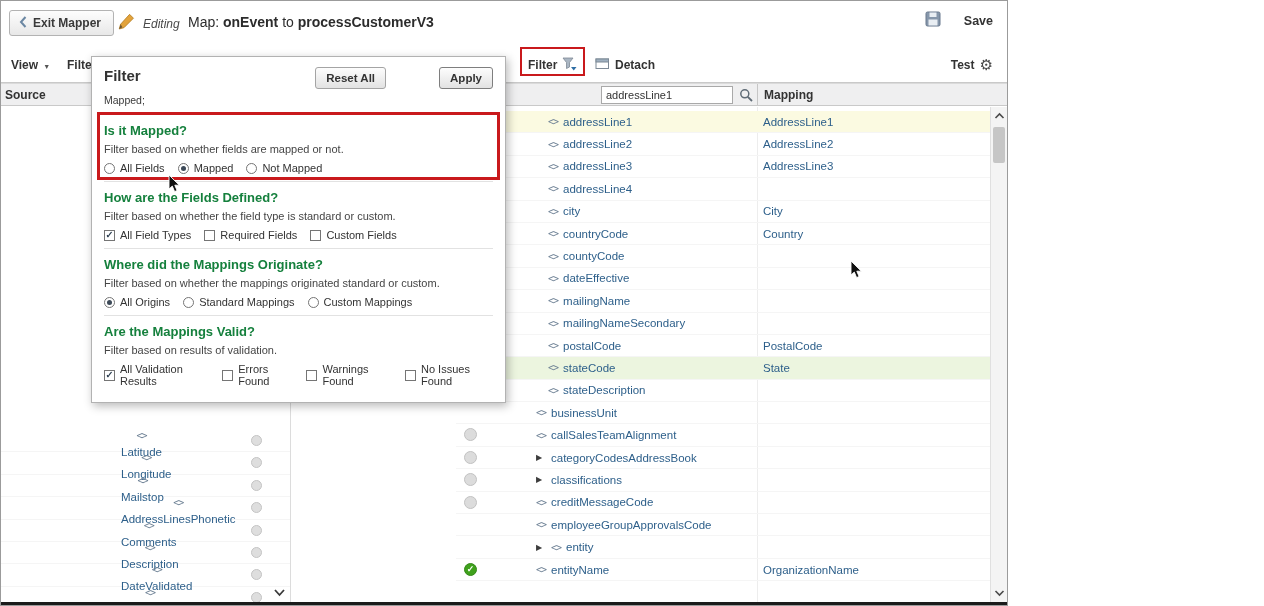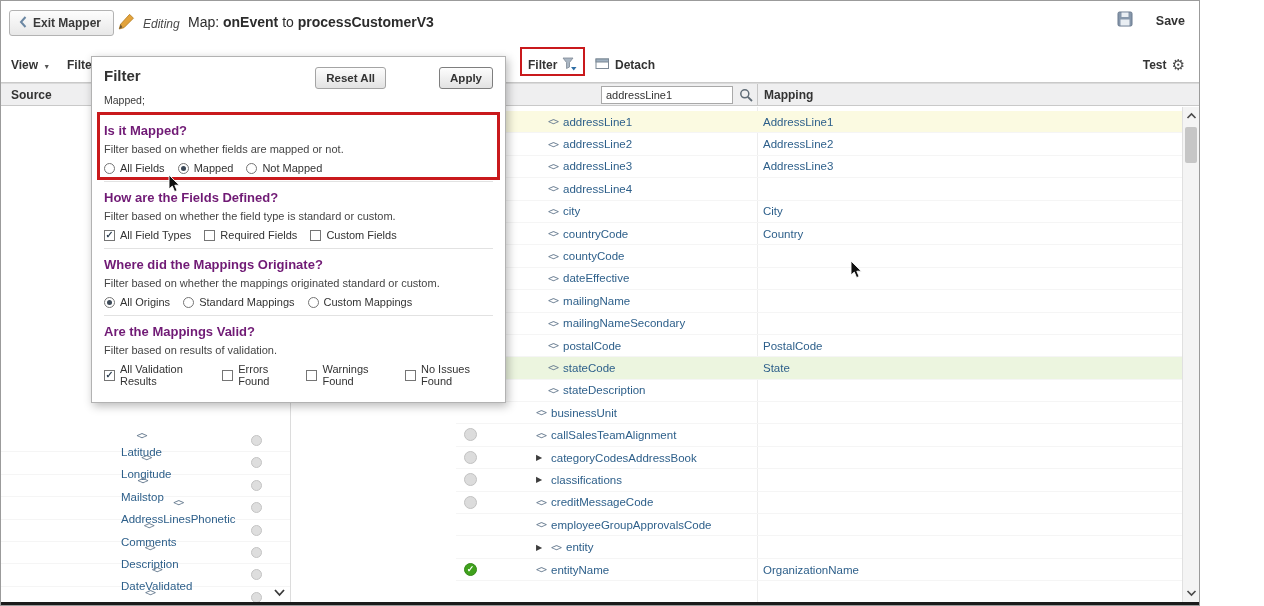--- a/index.html
+++ b/index.html
@@ -1,17 +1,17 @@
 <!DOCTYPE html>
 <html><head>
 <meta charset="utf-8">
 <style>
   * { margin:0; padding:0; box-sizing:border-box; }
   body { font-family:"Liberation Sans", sans-serif; background:#fff; }
-  .app { position:relative; width:1200px; height:606px; background:#fff; border:1px solid #9b9b9b; overflow:hidden; }
+  .app { position:relative; width:1008px; height:606px; background:#fff; border:1px solid #9b9b9b; overflow:hidden; }
 
   
   .topbar { position:absolute; top:0; left:0; right:0; height:44px; background:#fff; }
   .btn-exit { position:absolute; left:8px; top:9px; height:26px; display:flex; align-items:center; gap:6px;
     padding:0 12px 0 9px; background:linear-gradient(#fdfdfd,#e8e8e8); border:1px solid #b3b3b3; border-radius:3px;
     font-size:12px; font-weight:bold; color:#3a3a3a; cursor:default; }
   .edit-group { position:absolute; left:116px; top:12px; display:flex; align-items:center; gap:8px; }
   .editing { font-style:italic; font-size:12px; color:#4a4a4a; }
   .map-title { position:absolute; left:187px; top:13px; font-size:14px; color:#2c2c2c; }
   .map-title .bold { font-weight:bold; }
@@ -21,21 +21,21 @@
   
   .toolbar { position:absolute; top:44px; left:0; right:0; height:38px; background:#fff; border-bottom:1px solid #c9c9c9; }
   .tb-item { position:absolute; top:9px; height:22px; display:flex; align-items:center; gap:5px;
     font-size:12px; font-weight:bold; color:#333; white-space:nowrap; }
   .caret::before { content:"▼"; font-size:7px; color:#555; }
   .gear::before { content:"⚙"; font-size:15px; color:#4a4a4a; font-weight:normal; }
 
   
   .colhead { position:absolute; top:82px; left:0; right:0; height:23px; background:#efeff0;
     border-top:1px solid #dadada; border-bottom:1px solid #c9c9c9; font-size:12px; font-weight:bold; color:#333; }
-  .colhead .src-label { position:absolute; left:10px; top:4px; }
+  .colhead .src-label { position:absolute; left:4px; top:4px; }
   .search-box { position:absolute; left:600px; top:2px; width:132px; height:18px; border:1px solid #a9a9a9;
     background:#fff; font-size:11px; color:#333; padding:0 4px; font-family:"Liberation Sans",sans-serif; }
   .search-icon-btn { position:absolute; left:736px; top:3px; width:18px; height:16px; display:flex; align-items:center; justify-content:center; }
   .colhead-divider { position:absolute; left:756px; top:0; bottom:0; width:1px; background:#c6c6c6; }
   .map-label { position:absolute; left:763px; top:4px; }
 
   
   .source-panel { position:absolute; left:0; top:106px; width:290px; bottom:3px; background:#fff; border-right:1px solid #dcdcdc; overflow:hidden; }
   .source-rows { position:absolute; top:323px; left:0; right:0; }
   .srow { position:relative; height:22.4px; border-bottom:1px solid #f5f5f5; }
@@ -76,21 +76,21 @@
   .filter-popup { position:absolute; left:90px; top:55px; width:415px; background:#fff; border:1px solid #b2b2b2;
     box-shadow:2px 3px 9px rgba(0,0,0,.28); z-index:50; padding:10px 12px 8px; }
   .fp-head { display:flex; align-items:flex-start; }
   .fp-title { font-size:15px; font-weight:bold; color:#333; }
   .fp-btns { margin-left:auto; display:flex; gap:6px; }
   .fp-btn { height:22px; padding:0 10px; background:linear-gradient(#fdfdfd,#e2e2e2); border:1px solid #a4a4a4;
     border-radius:3px; font-size:11.5px; font-weight:bold; color:#333; font-family:"Liberation Sans",sans-serif; }
   .fp-btn.apply { border-color:#7e7e7e;margin-left:47px; }
   .fp-active { font-size:10.5px; color:#3a3a3a; margin-top:5px; padding-bottom:8px; }
   .fp-section { border-top:1px solid #e2e2e2; padding:8px 0 7px; position:relative; }
-  .fp-heading { font-size:13px; font-weight:bold; color:#701a75; }
+  .fp-heading { font-size:13px; font-weight:bold; color:#15803d; }
   .fp-desc { font-size:11px; color:#454545; margin-top:5px; }
   .fp-options { display:flex; align-items:flex-end; gap:13px; margin-top:7px; font-size:11px; color:#333; }
   .opt { display:flex; align-items:center; gap:5px; }
   .radio { width:11px; height:11px; min-width:11px; border:1px solid #757575; border-radius:50%; background:#fff; position:relative; }
   .radio.checked::after { content:""; position:absolute; inset:2px; border-radius:50%; background:#3d4a58; }
   .cbox { width:11px; height:11px; min-width:11px; border:1px solid #757575; background:#fff;
     display:flex; align-items:center; justify-content:center; font-size:9.5px; font-weight:bold; color:#2c3e50; line-height:1; }
   .fp-section.highlighted::after { content:""; position:absolute; left:-7px; right:-7px; top:-3px; bottom:1px;
     border:3px solid #c9191c; pointer-events:none; }
 

